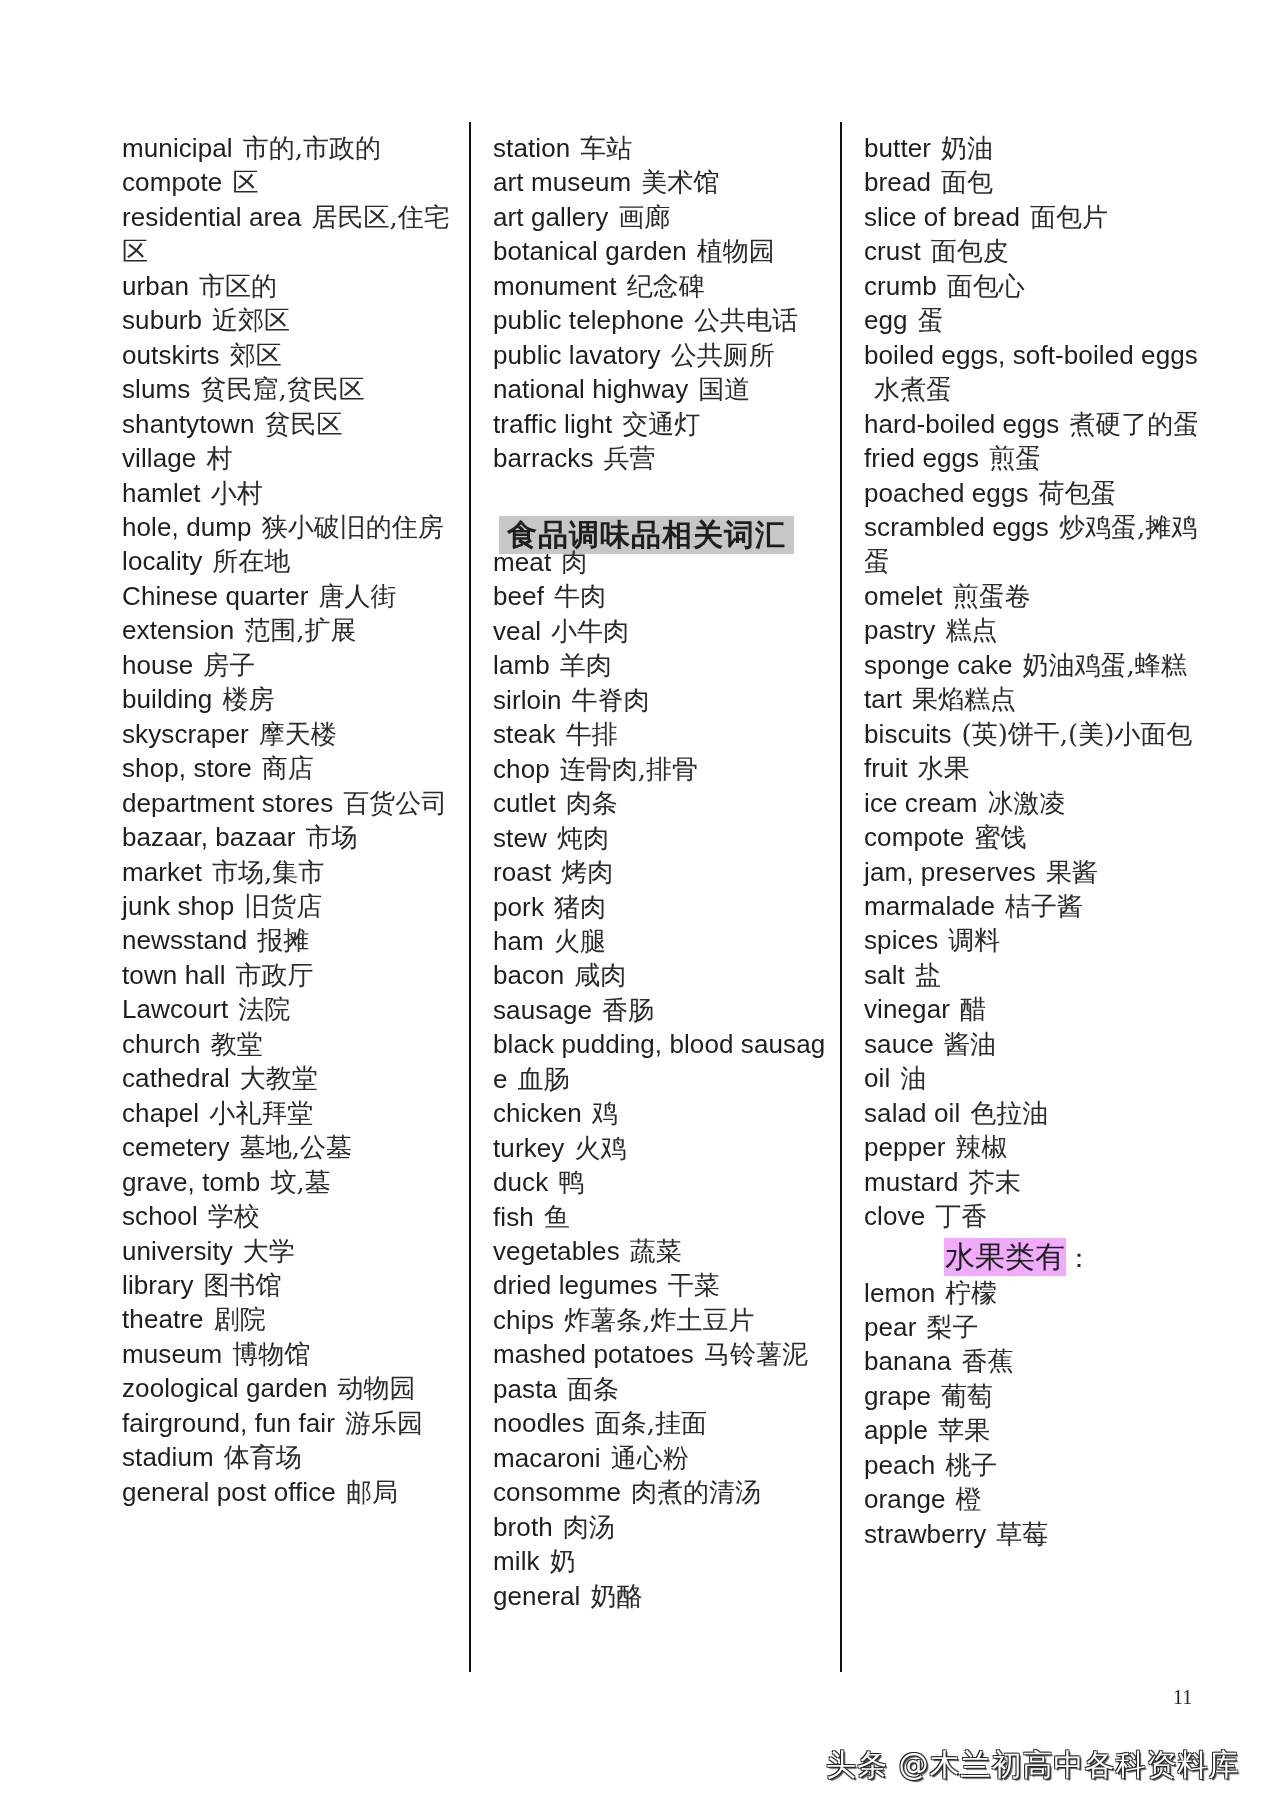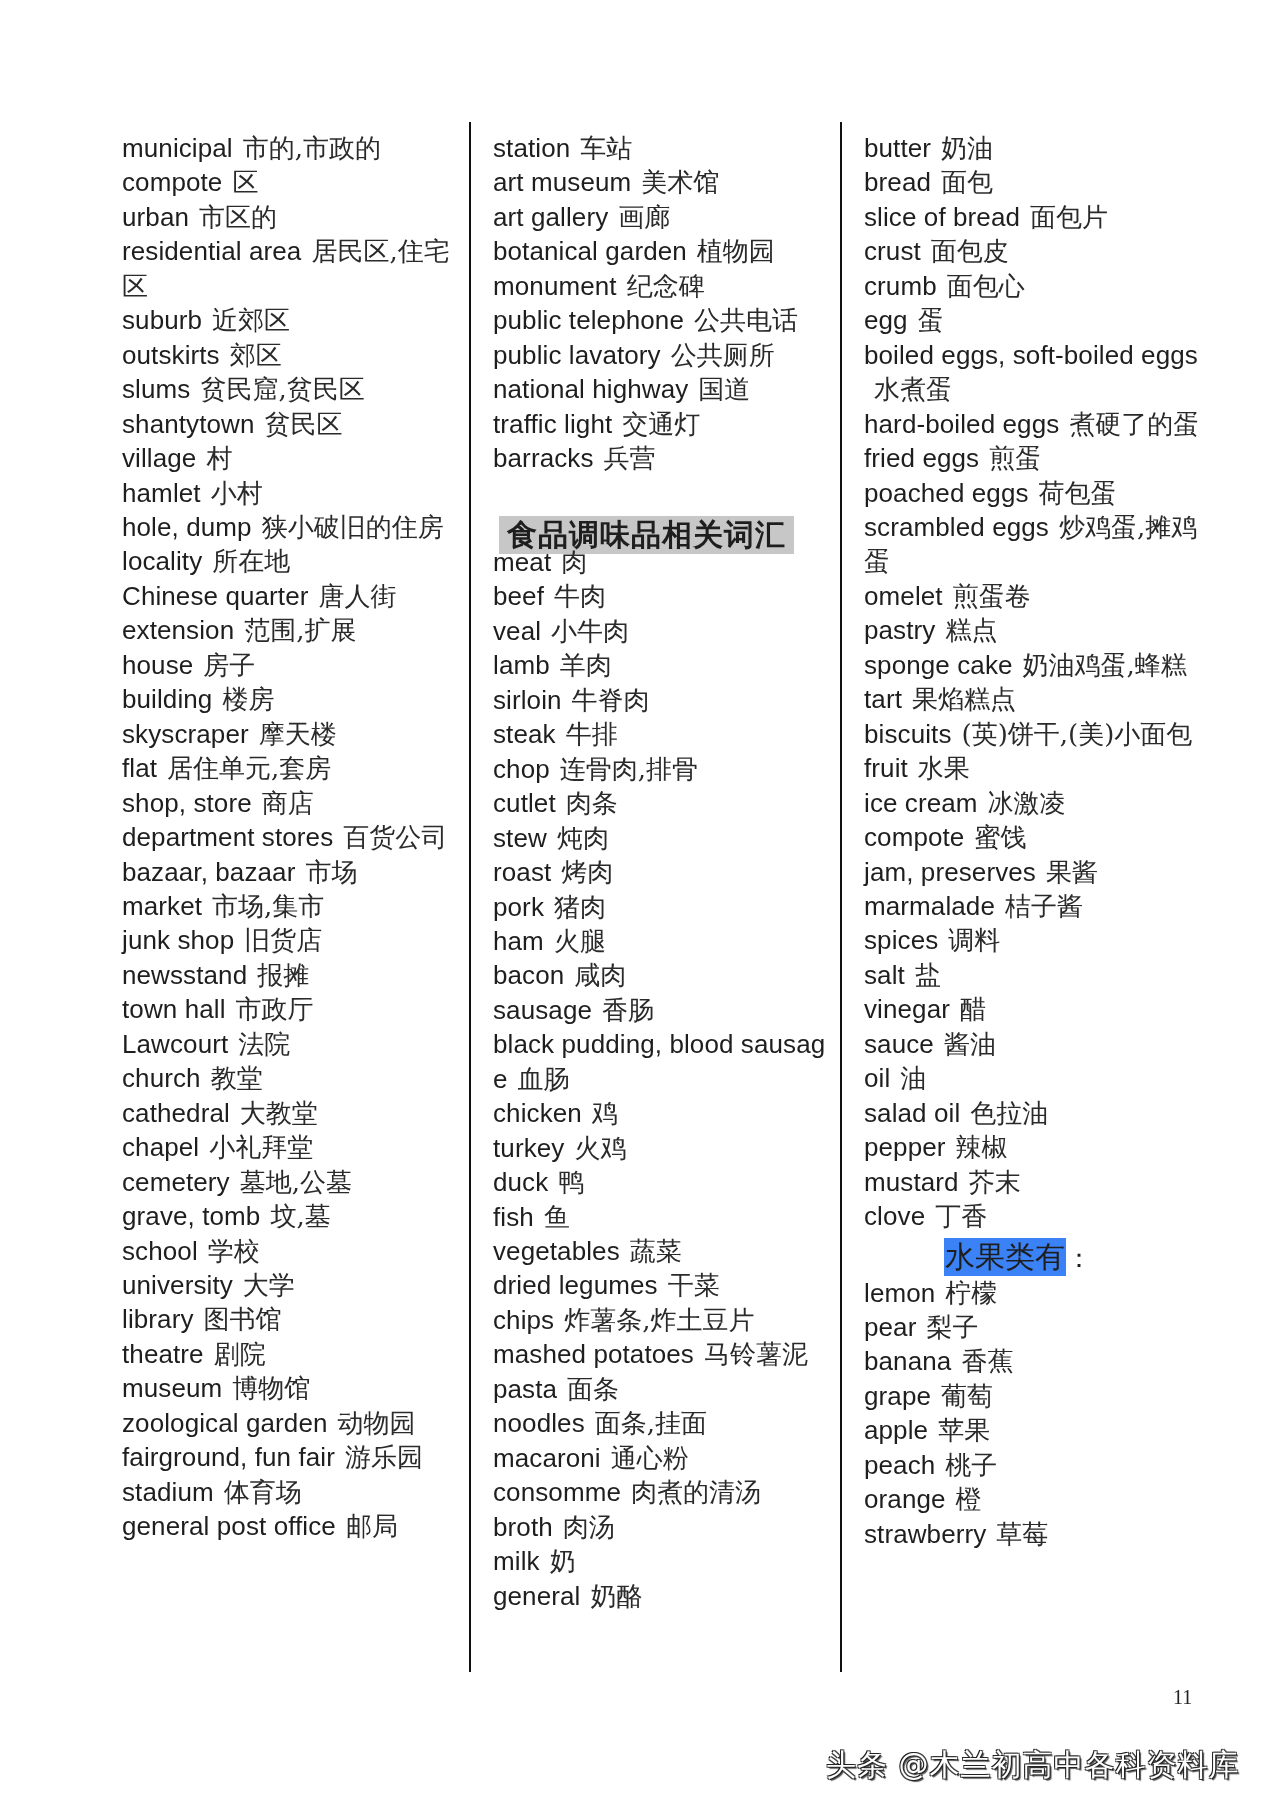--- a/index.html
+++ b/index.html
@@ -15,56 +15,55 @@
   .divider-2 { left: 840px; }
   .entry { font-size: 26px; line-height: 34.45px; white-space: normal; word-break: break-all; }
   .en { font-family: "Liberation Sans", sans-serif; letter-spacing: 0.1px; }
   .zh { font-family: "DejaVu Serif", "Liberation Serif", serif; color: #2a2a2a; margin-left: 10px; font-weight: normal; }
   .spacer { height: 34.45px; }
   .heading { display: inline-block; font-size: 30px; font-weight: bold; line-height: 38px;
              background: #c7c7c7; padding: 0 8px; margin: 6px 0 0 6px; color: #1e1e1e;
              font-family: "DejaVu Sans", sans-serif; letter-spacing: 1px; }
   .heading-wrap { height: 38px; margin-bottom: -3px; }
   .heading2-wrap { text-align: left; height: 38px; padding-left: 80px; margin-top: 4px; }
-  .heading2 { display: inline-block; font-size: 30px; line-height: 38px; background: #3b82f6;
+  .heading2 { display: inline-block; font-size: 30px; line-height: 38px; background: #f0abfc;
               font-family: "DejaVu Sans", sans-serif; color: #1e1e1e; padding: 0 1px; }
   .heading2-colon { font-size: 26px; color: #1e1e1e; }
   .page-number { position: absolute; left: 1173px; top: 1686px; font-family: "Liberation Serif", serif;
                  font-size: 20px; color: #222; }
   .watermark { position: absolute; left: 826px; top: 1745px; font-size: 30px; color: #ffffff;
                font-family: "DejaVu Sans", sans-serif; letter-spacing: 1px;
                text-shadow: -1px -1px 0 #222, 1px 1px 0 #222, -1px 1px 0 #444, 1px -1px 0 #444, 2px 2px 1px #555; }
 </style>
 </head>
 <body>
 
 <div class="page">
 
   <div class="divider divider-1"></div>
   <div class="divider divider-2"></div>
 
   <div class="col col-1" id="col1">
       <div class="entry"><span class="en">municipal</span><span class="zh">市的,市政的</span></div>
       <div class="entry"><span class="en">compote</span><span class="zh">区</span></div>
+      <div class="entry"><span class="en">residential area</span><span class="zh">居民区,住宅区</span></div>
       <div class="entry"><span class="en">urban</span><span class="zh">市区的</span></div>
-      <div class="entry"><span class="en">residential area</span><span class="zh">居民区,住宅区</span></div>
       <div class="entry"><span class="en">suburb</span><span class="zh">近郊区</span></div>
       <div class="entry"><span class="en">outskirts</span><span class="zh">郊区</span></div>
       <div class="entry"><span class="en">slums</span><span class="zh">贫民窟,贫民区</span></div>
       <div class="entry"><span class="en">shantytown</span><span class="zh">贫民区</span></div>
       <div class="entry"><span class="en">village</span><span class="zh">村</span></div>
       <div class="entry"><span class="en">hamlet</span><span class="zh">小村</span></div>
       <div class="entry"><span class="en">hole, dump</span><span class="zh">狭小破旧的住房</span></div>
       <div class="entry"><span class="en">locality</span><span class="zh">所在地</span></div>
       <div class="entry"><span class="en">Chinese quarter</span><span class="zh">唐人街</span></div>
       <div class="entry"><span class="en">extension</span><span class="zh">范围,扩展</span></div>
       <div class="entry"><span class="en">house</span><span class="zh">房子</span></div>
       <div class="entry"><span class="en">building</span><span class="zh">楼房</span></div>
       <div class="entry"><span class="en">skyscraper</span><span class="zh">摩天楼</span></div>
-      <div class="entry"><span class="en">flat</span><span class="zh">居住单元,套房</span></div>
       <div class="entry"><span class="en">shop, store</span><span class="zh">商店</span></div>
       <div class="entry"><span class="en">department stores</span><span class="zh">百货公司</span></div>
       <div class="entry"><span class="en">bazaar, bazaar</span><span class="zh">市场</span></div>
       <div class="entry"><span class="en">market</span><span class="zh">市场,集市</span></div>
       <div class="entry"><span class="en">junk shop</span><span class="zh">旧货店</span></div>
       <div class="entry"><span class="en">newsstand</span><span class="zh">报摊</span></div>
       <div class="entry"><span class="en">town hall</span><span class="zh">市政厅</span></div>
       <div class="entry"><span class="en">Lawcourt</span><span class="zh">法院</span></div>
       <div class="entry"><span class="en">church</span><span class="zh">教堂</span></div>
       <div class="entry"><span class="en">cathedral</span><span class="zh">大教堂</span></div>

